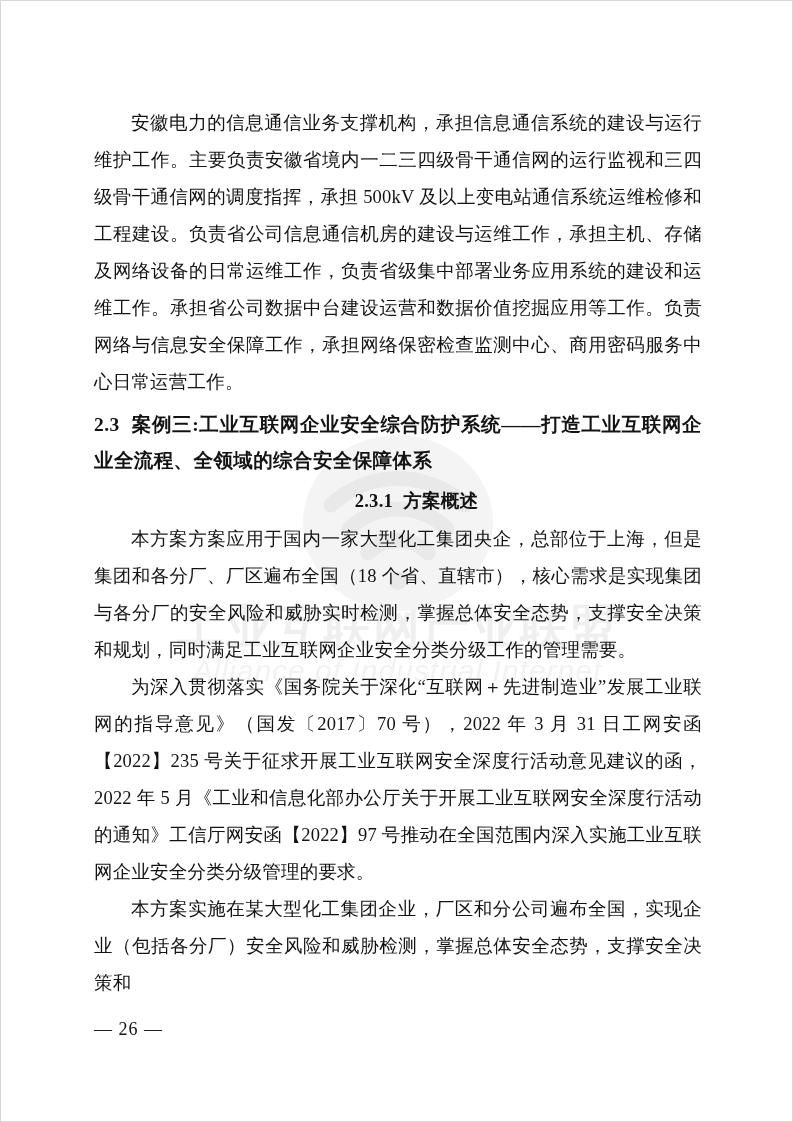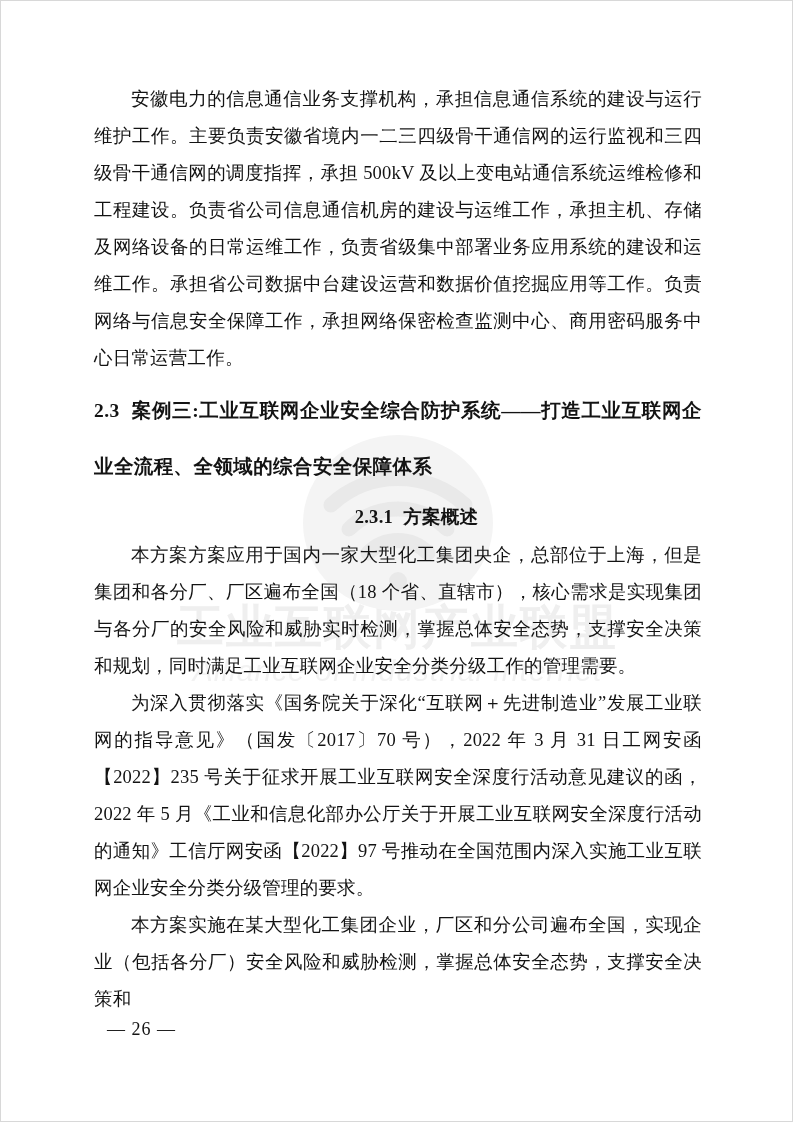--- a/index.html
+++ b/index.html
@@ -65,21 +65,21 @@
 
   
   .content {
     position: relative;
     z-index: 2;
     padding: 0;
   }
   .textblock {
     position: absolute;
     left: 93px;
-    top: 80px;
+    top: 104px;
     width: 608px;
   }
 
   p.body, h2.sec, h3.subsec, h4.minor {
     margin: 0;
     padding: 0;
     color: #131313;
     text-align: center;
   }
 
@@ -88,21 +88,21 @@
     line-height: 37px;
     text-align: justify;
     text-justify: inter-ideograph;
     text-indent: 2em;
     letter-spacing: 0.2px;
   }
 
   h2.sec {
     font-size: 19.5px;
     font-weight: bold;
-    line-height: 56px;
+    line-height: 36px;
     text-align: justify;
     text-justify: inter-ideograph;
     letter-spacing: 0.4px;
     margin-top: 6px;
   }
   h2.sec .num {
     margin-right: 12px;
   }
 
   h3.subsec {
@@ -121,21 +121,21 @@
     font-size: 18px;
     font-weight: bold;
     line-height: 38px;
     text-indent: 2em;
     letter-spacing: 0.3px;
     margin-top: 2px;
   }
 
   .pagenum {
     position: absolute;
-    left: 106px;
+    left: 93px;
     top: 1018px;
     font-size: 18px;
     color: #131313;
     letter-spacing: 1px;
   }
 </style>
 </head>
 <body>
 
 <div class="page">

